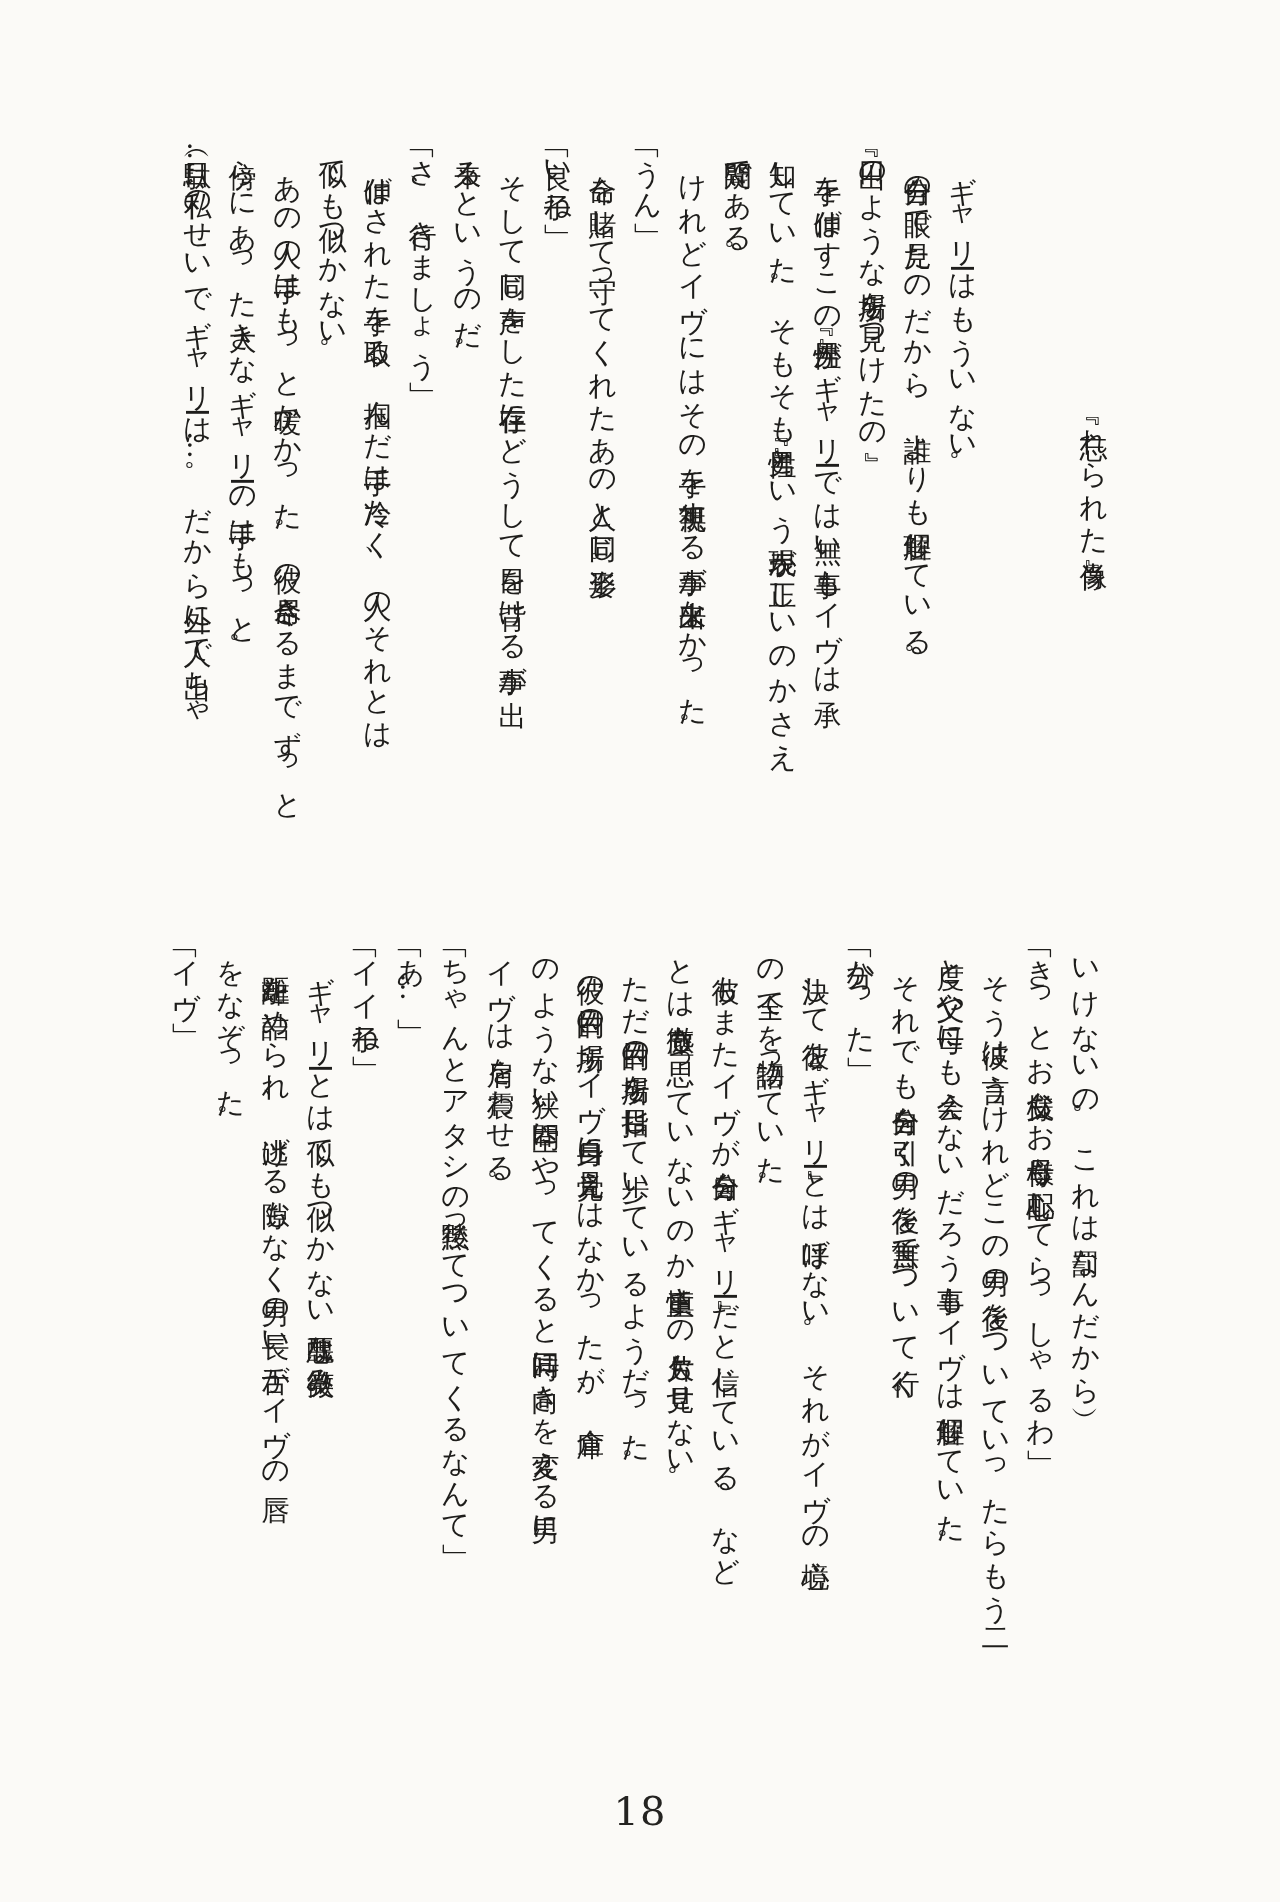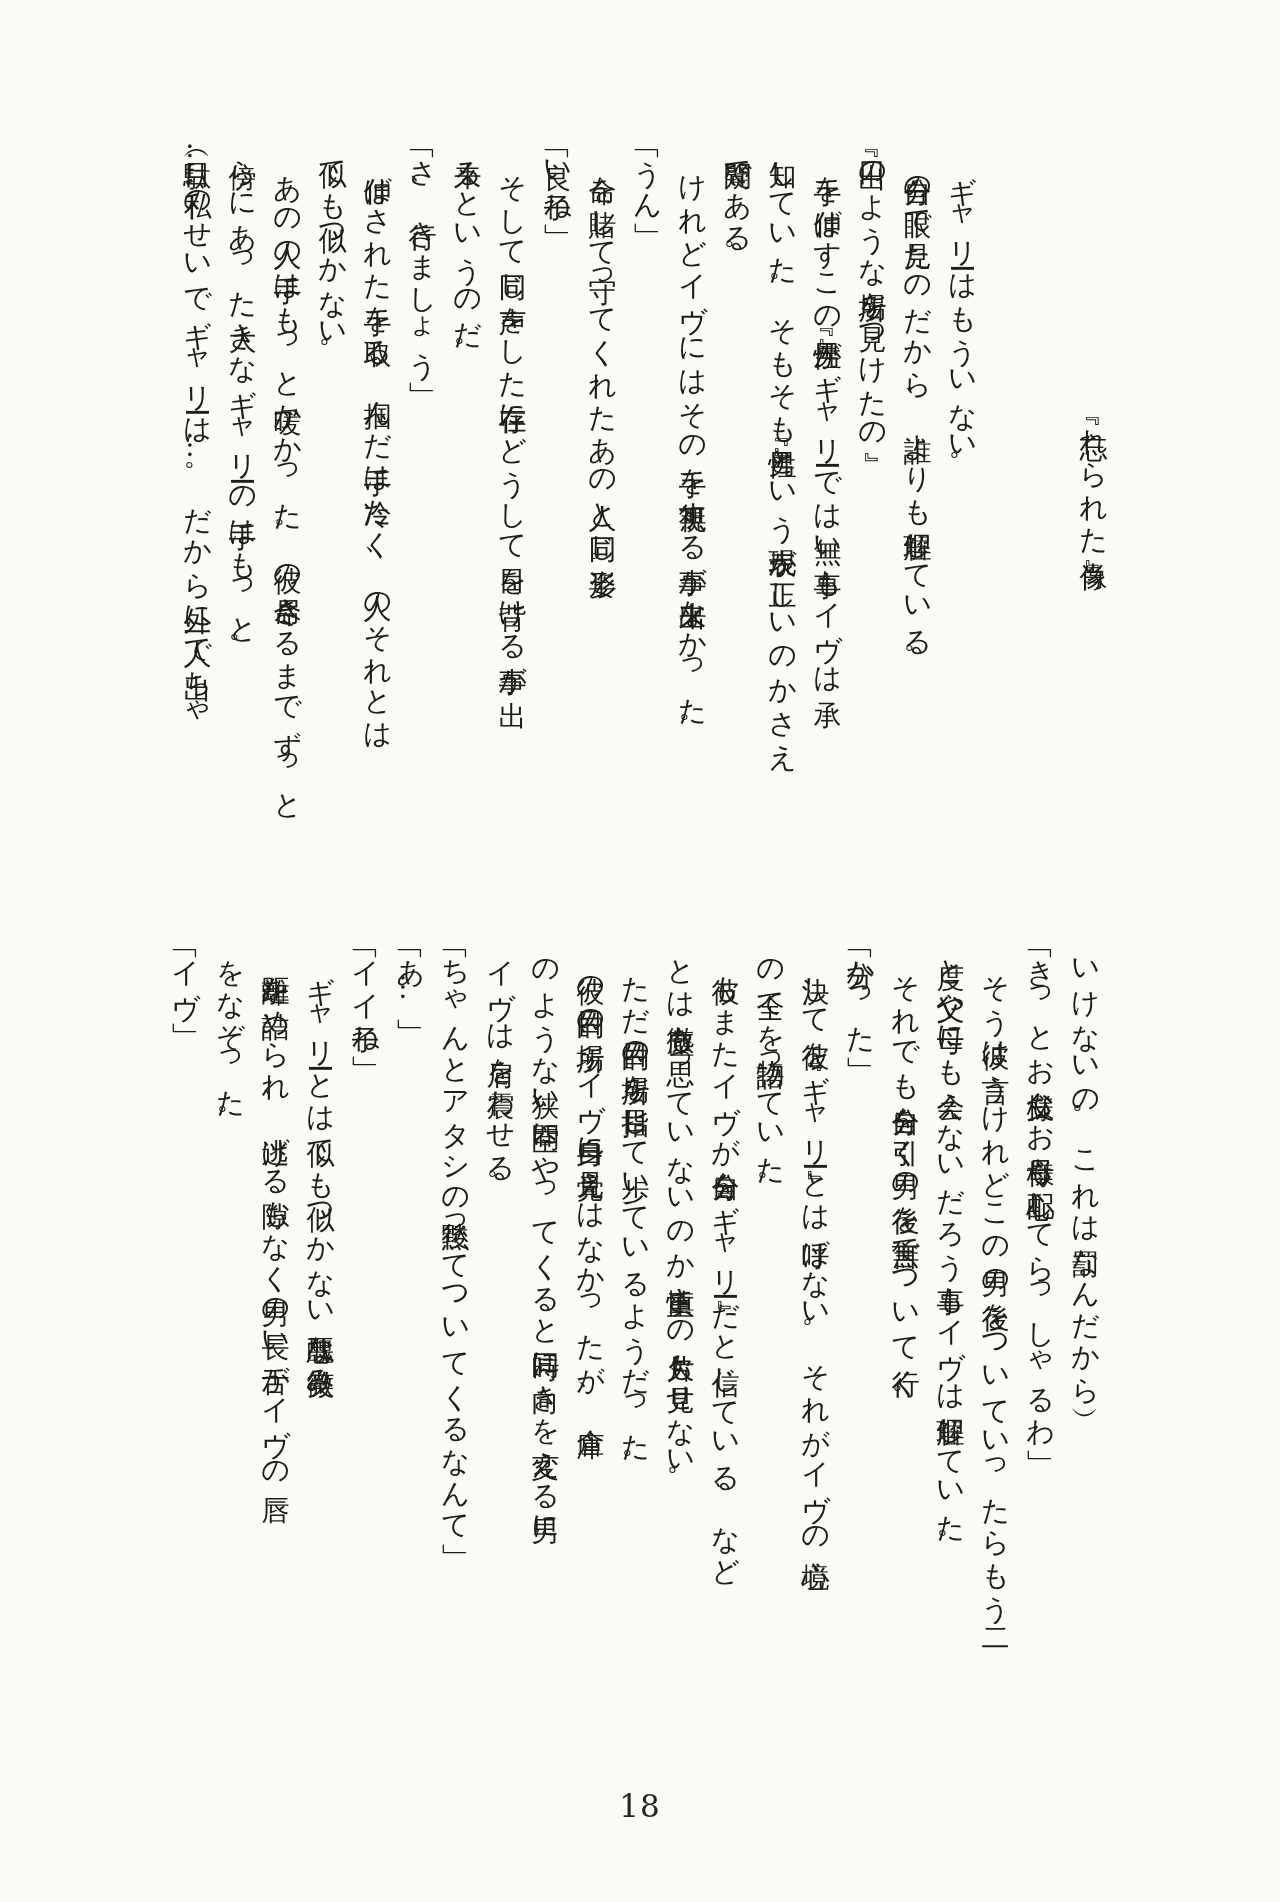--- a/index.html
+++ b/index.html
@@ -55,21 +55,21 @@
     top: 940px;
     right: 172px;
     height: 800px;
   }
   .page-number {
     position: absolute;
     top: 1788px;
     left: 590px;
     width: 100px;
     text-align: center;
-    font-size: 31px;
+    font-size: 40px;
     letter-spacing: 1px;
     color: #242321;
   }
 </style>
 </head>
 <body>
 
 <div class="page">
 
   <div class="title-col" id="title-column">『忘れられた肖像』</div>

